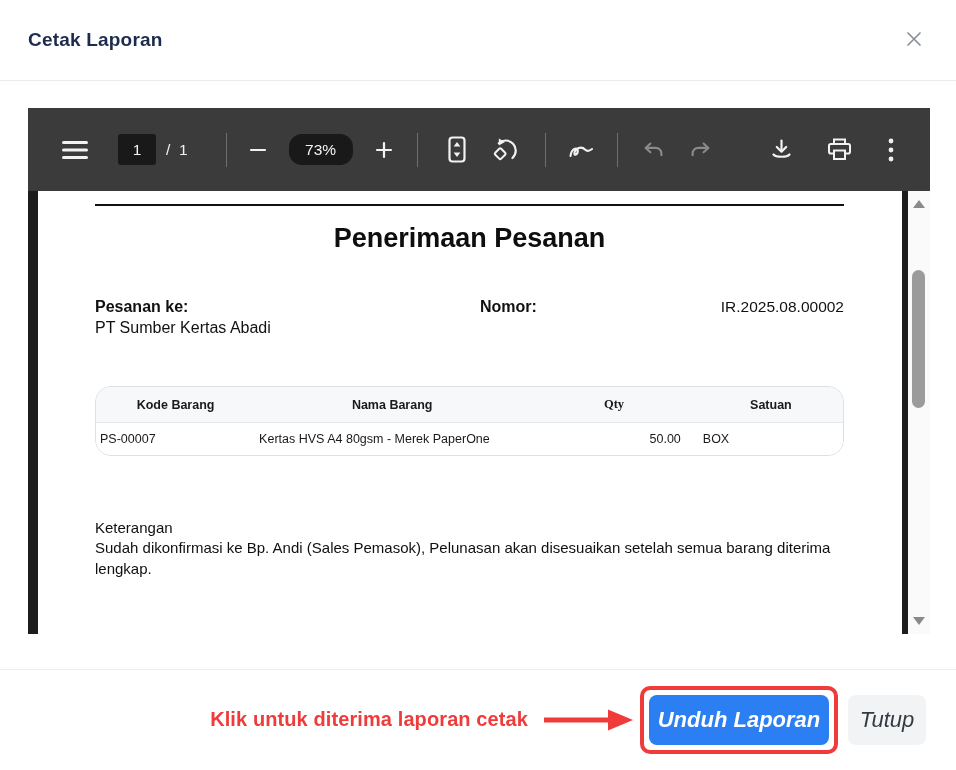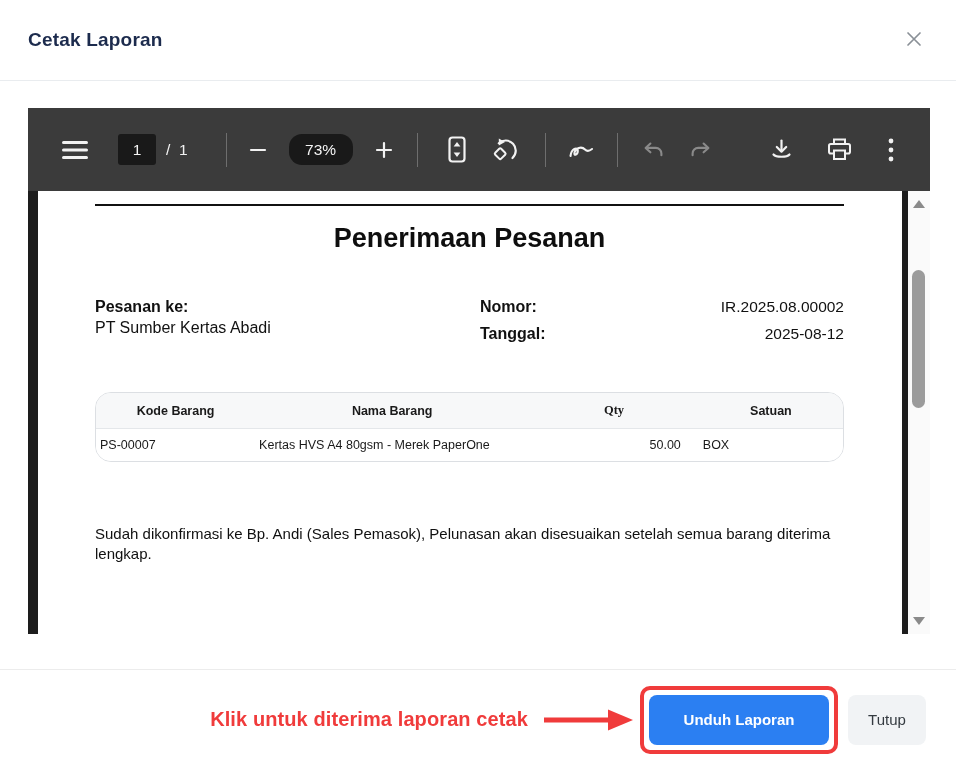--- a/index.html
+++ b/index.html
@@ -79,21 +79,21 @@
   .tri-down{width:0;height:0;border-left:6px solid transparent;border-right:6px solid transparent;border-top:8px solid #8a8a8a;}
   .sb-thumb{position:absolute;left:4px;top:79px;width:13px;height:138px;background:#9b9b9b;border-radius:7px;}
   
   .footer-sep{margin-top:35px;border-top:1px solid #ececec;}
   .modal-footer{height:99px;display:flex;align-items:center;justify-content:flex-end;
     padding-right:30px;}
   .annotation-label{color:var(--red);font-size:20px;font-weight:700;letter-spacing:.1px;}
   .annotation-arrow{margin-left:14px;margin-right:6px;display:flex;align-items:center;color:var(--red);}
   .highlight-box{border:4px solid var(--red);border-radius:10px;padding:5px;background:#fff;}
   .btn{border:none;border-radius:8px;height:50px;font-family:"Liberation Sans",sans-serif;
-    font-size:15px;font-weight:700;cursor:pointer;display:flex;align-items:center;justify-content:center;}
+    font-size:22px;font-weight:700;cursor:pointer;display:flex;align-items:center;justify-content:center;font-style:italic;}
   .btn-primary{background:var(--blue);color:#fff;width:180px;}
   .btn-secondary{background:#f1f3f5;color:#343a40;width:78px;margin-left:10px;font-weight:400;}
 </style>
 </head>
 <body>
 
 <div class="modal-header">
   <div class="modal-title">Cetak Laporan</div>
   <button class="close-btn">
     <span>
@@ -197,24 +197,20 @@
 
       <div class="doc-info">
         <div class="info-left">
           <div class="lbl">Pesanan ke:</div>
           <div class="val">PT Sumber Kertas Abadi</div>
         </div>
         <div class="info-right">
           <div class="info-row">
             <span class="lbl">Nomor:</span>
             <span class="val">IR.2025.08.00002</span>
-          </div>
-          <div class="info-row">
-            <span class="lbl">Tanggal:</span>
-            <span class="val">2025-08-12</span>
           </div>
         </div>
       </div>
 
       <table class="doc-table">
         <thead>
           <tr>
             <th class="col-kode">Kode Barang</th>
             <th class="col-nama">Nama Barang</th>
             <th class="col-qty">Qty</th>
@@ -225,20 +221,21 @@
           <tr>
             <td>PS-00007</td>
             <td>Kertas HVS A4 80gsm - Merek PaperOne</td>
             <td class="cell-qty">50.00</td>
             <td>BOX</td>
           </tr>
         </tbody>
       </table>
 
       <div class="doc-notes">
+        <div>Keterangan</div>
         <div>Sudah dikonfirmasi ke Bp. Andi (Sales Pemasok), Pelunasan akan disesuaikan setelah semua barang diterima lengkap.</div>
       </div>
     </div>
 
     <div class="gutter-r"></div>
 
     <div class="scrollbar">
       <div class="sb-arrow sb-up">
           <div class="tri-up"></div>
         </div>

